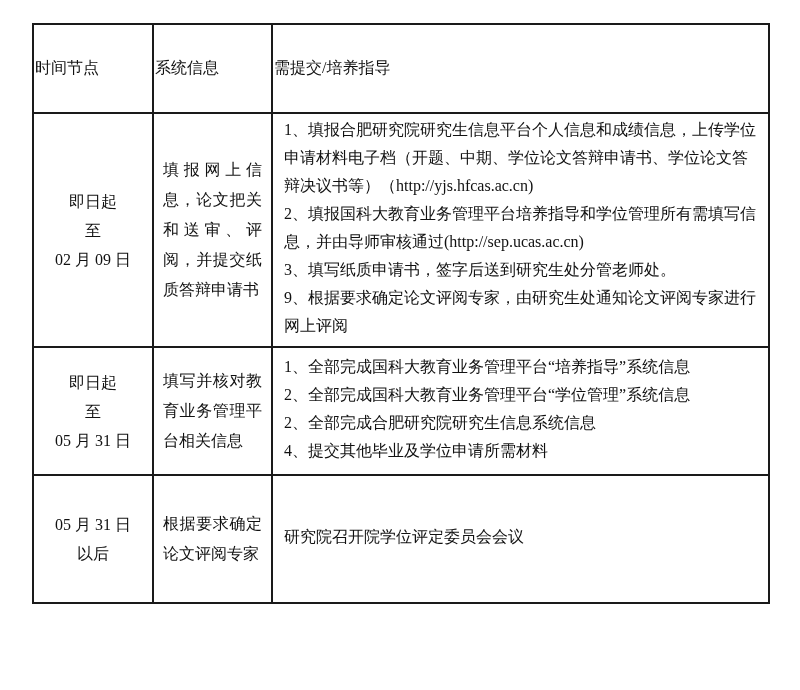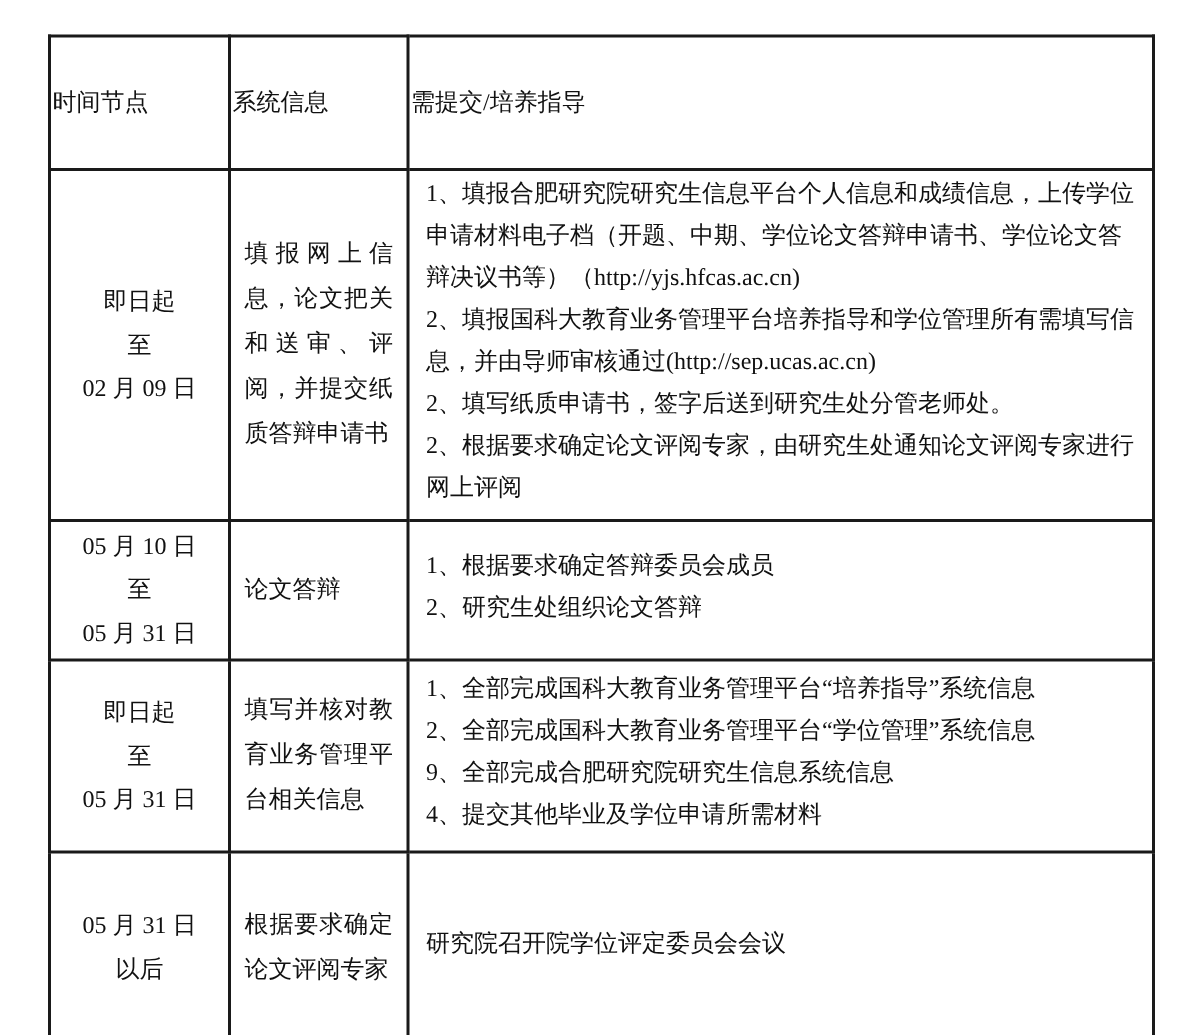--- a/index.html
+++ b/index.html
@@ -83,53 +83,39 @@
         <div>即日起</div>
         <div>至</div>
         <div>02 月 09 日</div>
       </td>
       <td class="c2">
         <div class="work">填报网上信息，论文把关和送审、评阅，并提交纸质答辩申请书</div>
       </td>
       <td class="c3">
         <div class="mat">1、填报合肥研究院研究生信息平台个人信息和成绩信息，上传学位申请材料电子档（开题、中期、学位论文答辩申请书、学位论文答辩决议书等）（http://yjs.hfcas.ac.cn)</div>
         <div class="mat">2、填报国科大教育业务管理平台培养指导和学位管理所有需填写信息，并由导师审核通过(http://sep.ucas.ac.cn)</div>
-        <div class="mat">2、填写纸质申请书，签字后送到研究生处分管老师处。</div>
-        <div class="mat">2、根据要求确定论文评阅专家，由研究生处通知论文评阅专家进行网上评阅</div>
+        <div class="mat">3、填写纸质申请书，签字后送到研究生处分管老师处。</div>
+        <div class="mat">9、根据要求确定论文评阅专家，由研究生处通知论文评阅专家进行网上评阅</div>
       </td>
     </tr>
 
-    <tr class="r1">
-      <td class="c1">
-        <div>05 月 10 日</div>
-        <div>至</div>
-        <div>05 月 31 日</div>
-      </td>
-      <td class="c2">
-        <div class="work">论文答辩</div>
-      </td>
-      <td class="c3">
-        <div class="mat">1、根据要求确定答辩委员会成员</div>
-        <div class="mat">2、研究生处组织论文答辩</div>
-      </td>
-    </tr>
 
     <tr class="r2">
       <td class="c1">
         <div>即日起</div>
         <div>至</div>
         <div>05 月 31 日</div>
       </td>
       <td class="c2">
         <div class="work">填写并核对教育业务管理平台相关信息</div>
       </td>
       <td class="c3">
         <div class="mat">1、全部完成国科大教育业务管理平台“培养指导”系统信息</div>
         <div class="mat">2、全部完成国科大教育业务管理平台“学位管理”系统信息</div>
-        <div class="mat">9、全部完成合肥研究院研究生信息系统信息</div>
+        <div class="mat">2、全部完成合肥研究院研究生信息系统信息</div>
         <div class="mat">4、提交其他毕业及学位申请所需材料</div>
       </td>
     </tr>
 
     <tr class="r3">
       <td class="c1">
         <div>05 月 31 日</div>
         <div>以后</div>
       </td>
       <td class="c2">

